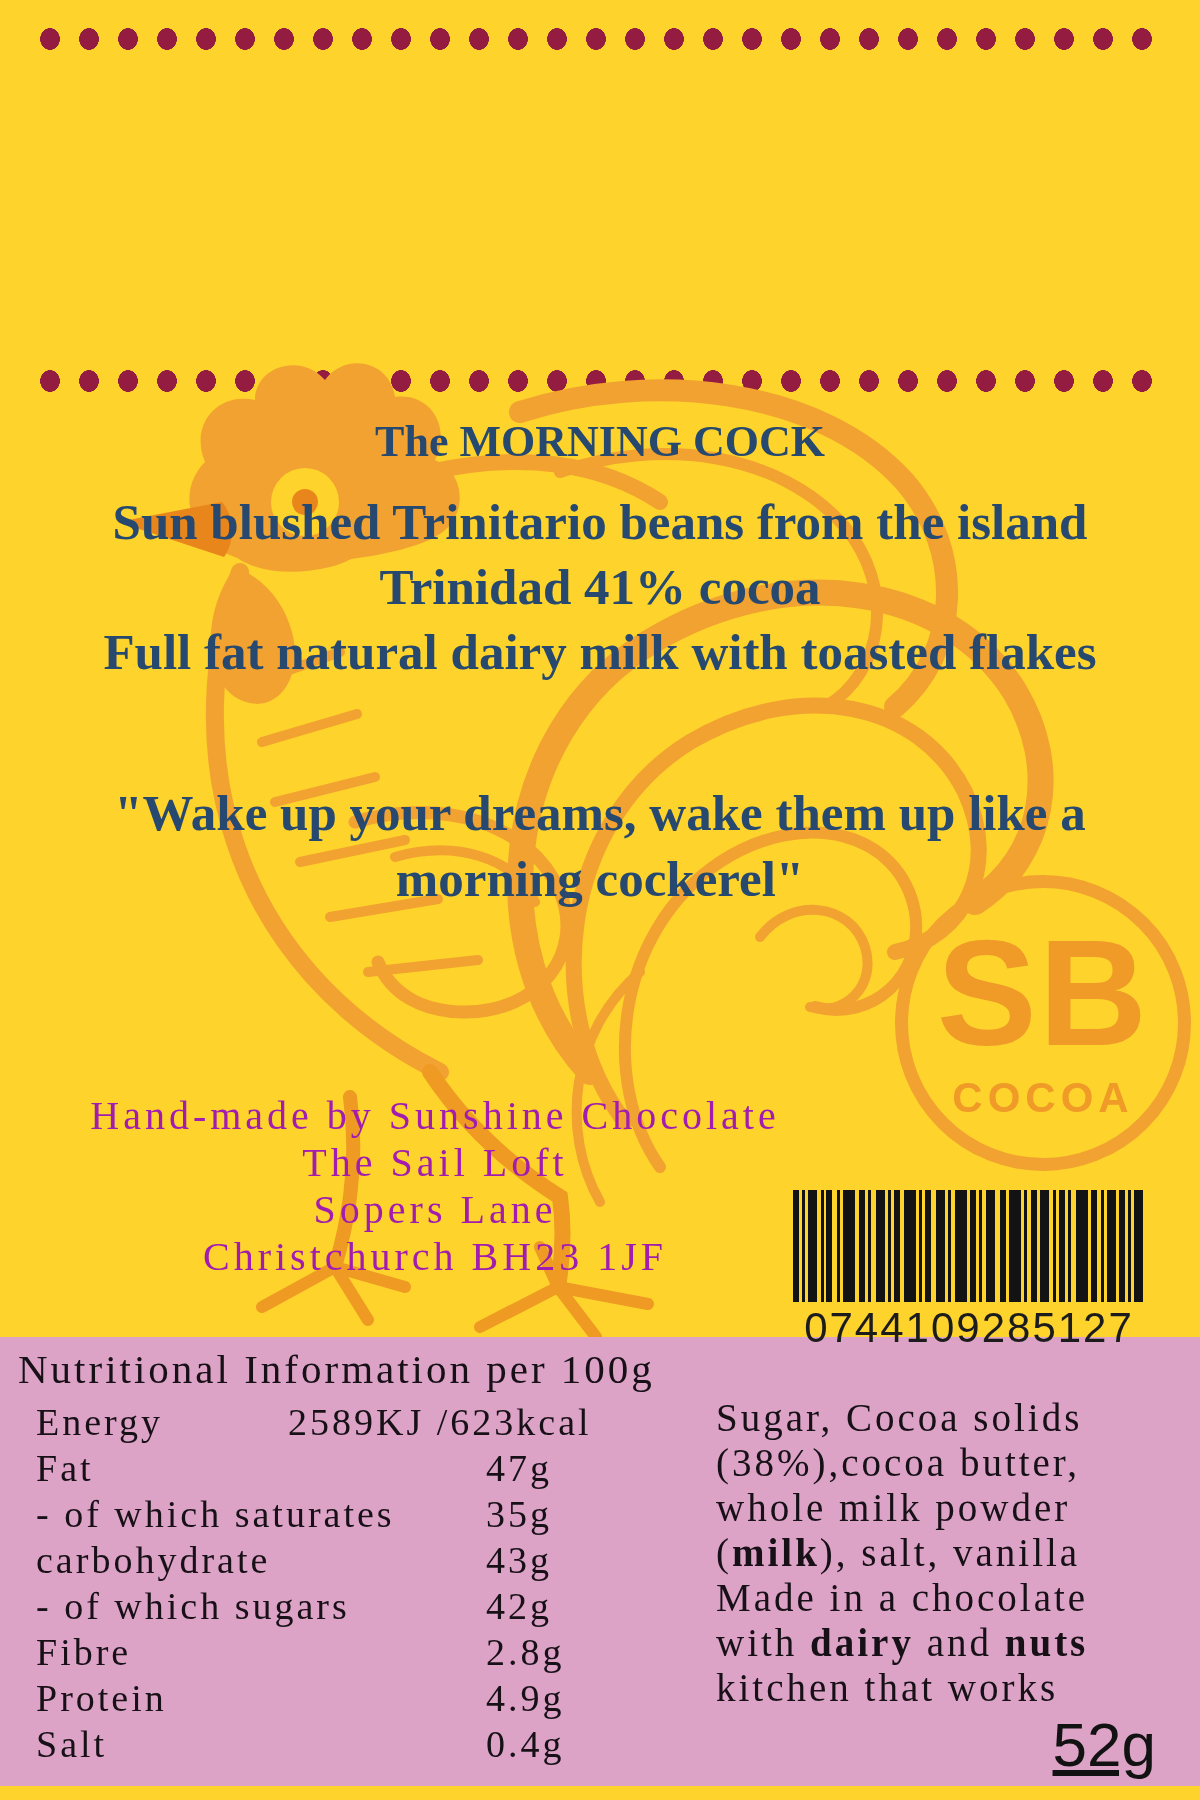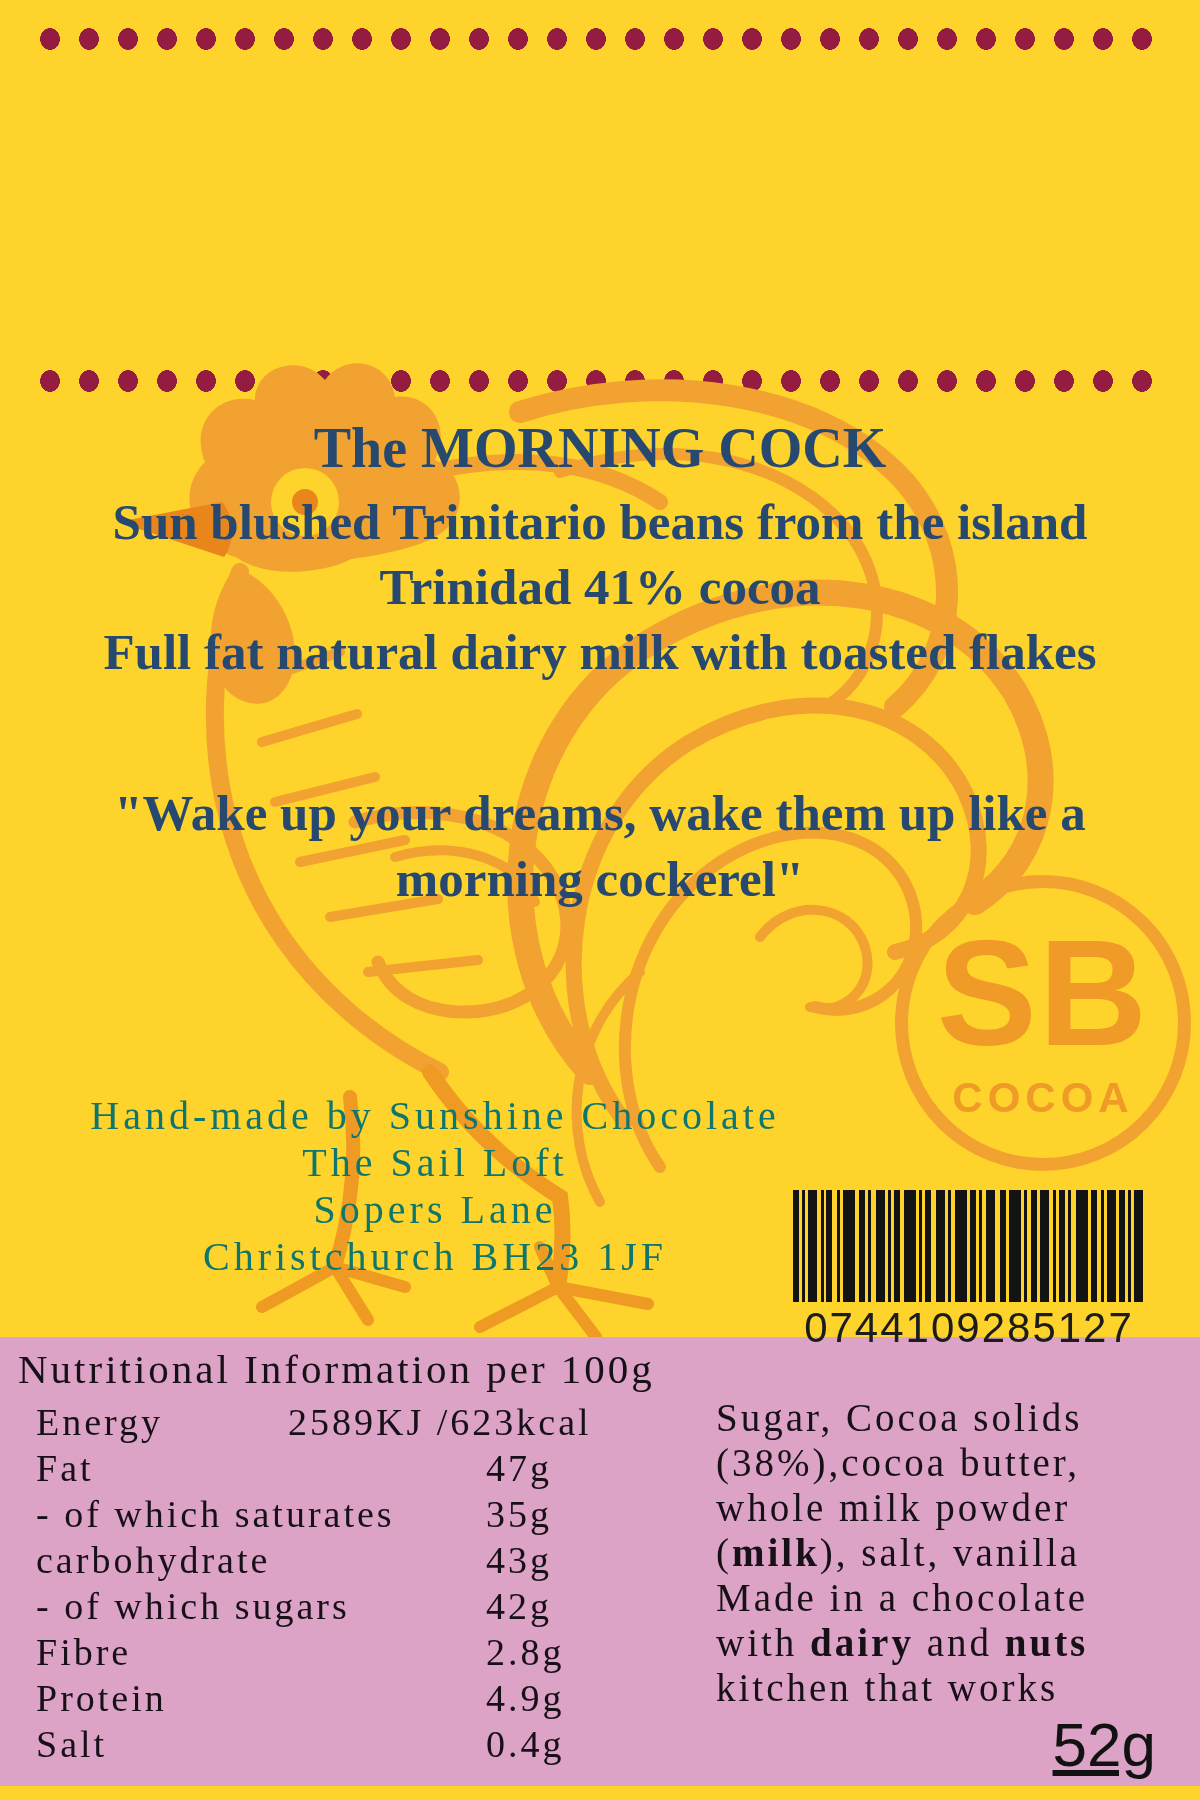--- a/index.html
+++ b/index.html
@@ -23,37 +23,37 @@
     text-shadow:16px -9px 0 #A9D3E8, 13px 11px 0 #16436B;}
   .brand-subtitle{position:absolute;top:212px;left:0;right:0;height:56px;text-align:center;
     font-family:"Liberation Sans",sans-serif;font-weight:bold;font-size:47px;line-height:56px;
     letter-spacing:4px;color:#FFFFFF;text-shadow:3px 3px 0 rgba(19,58,92,.85);white-space:nowrap;}
 
   
   .body-zone{position:absolute;top:352px;left:0;right:0;height:985px;background:#FDD32C;}
   .rooster{position:absolute;left:0;top:0;width:1200px;height:985px;z-index:0;}
   .navy{color:#27496F;}
   .headline{position:absolute;top:64px;left:0;right:0;z-index:2;text-align:center;
-    font-weight:bold;font-size:56px;white-space:nowrap;}
+    font-weight:bold;font-size:44px;white-space:nowrap;}
   .desc{position:absolute;top:138px;left:0;right:0;z-index:2;text-align:center;
     font-weight:bold;font-size:51px;line-height:65px;white-space:nowrap;}
   .quote{position:absolute;top:428px;left:0;right:0;z-index:2;text-align:center;
     font-weight:bold;font-size:51px;line-height:66px;white-space:nowrap;}
 
   
   .badge{position:absolute;left:895px;top:523px;width:296px;height:296px;z-index:1;
     box-sizing:border-box;border:13px solid #F2A230;border-radius:50%;text-align:center;color:#F09A28;}
   .badge-sb{font-family:"Liberation Sans",sans-serif;font-weight:bold;font-size:150px;
     line-height:130px;margin-top:40px;letter-spacing:2px;}
   .badge-cocoa{font-family:"Liberation Sans",sans-serif;font-weight:bold;font-size:42px;
     letter-spacing:5px;margin-top:16px;}
 
   
   .maker{position:absolute;left:20px;top:740px;width:830px;z-index:2;text-align:center;
-    font-size:40px;line-height:47px;letter-spacing:4px;color:#0f766e;white-space:nowrap;}
+    font-size:40px;line-height:47px;letter-spacing:4px;color:#a21caf;white-space:nowrap;}
 
   
   .barcode{position:absolute;left:789px;top:838px;width:360px;z-index:2;}
   .barcode svg{display:block;}
   .barcode-num{text-align:center;font-family:"Liberation Sans",sans-serif;font-size:42px;
     letter-spacing:2px;color:#1C1C1C;margin-top:2px;}
 
   
   .nutrition{position:absolute;top:1337px;left:0;right:0;height:449px;background:#DCA3C6;color:#171017;}
   .nut-heading{padding:8px 0 0 18px;font-size:41px;letter-spacing:3px;white-space:nowrap;}

